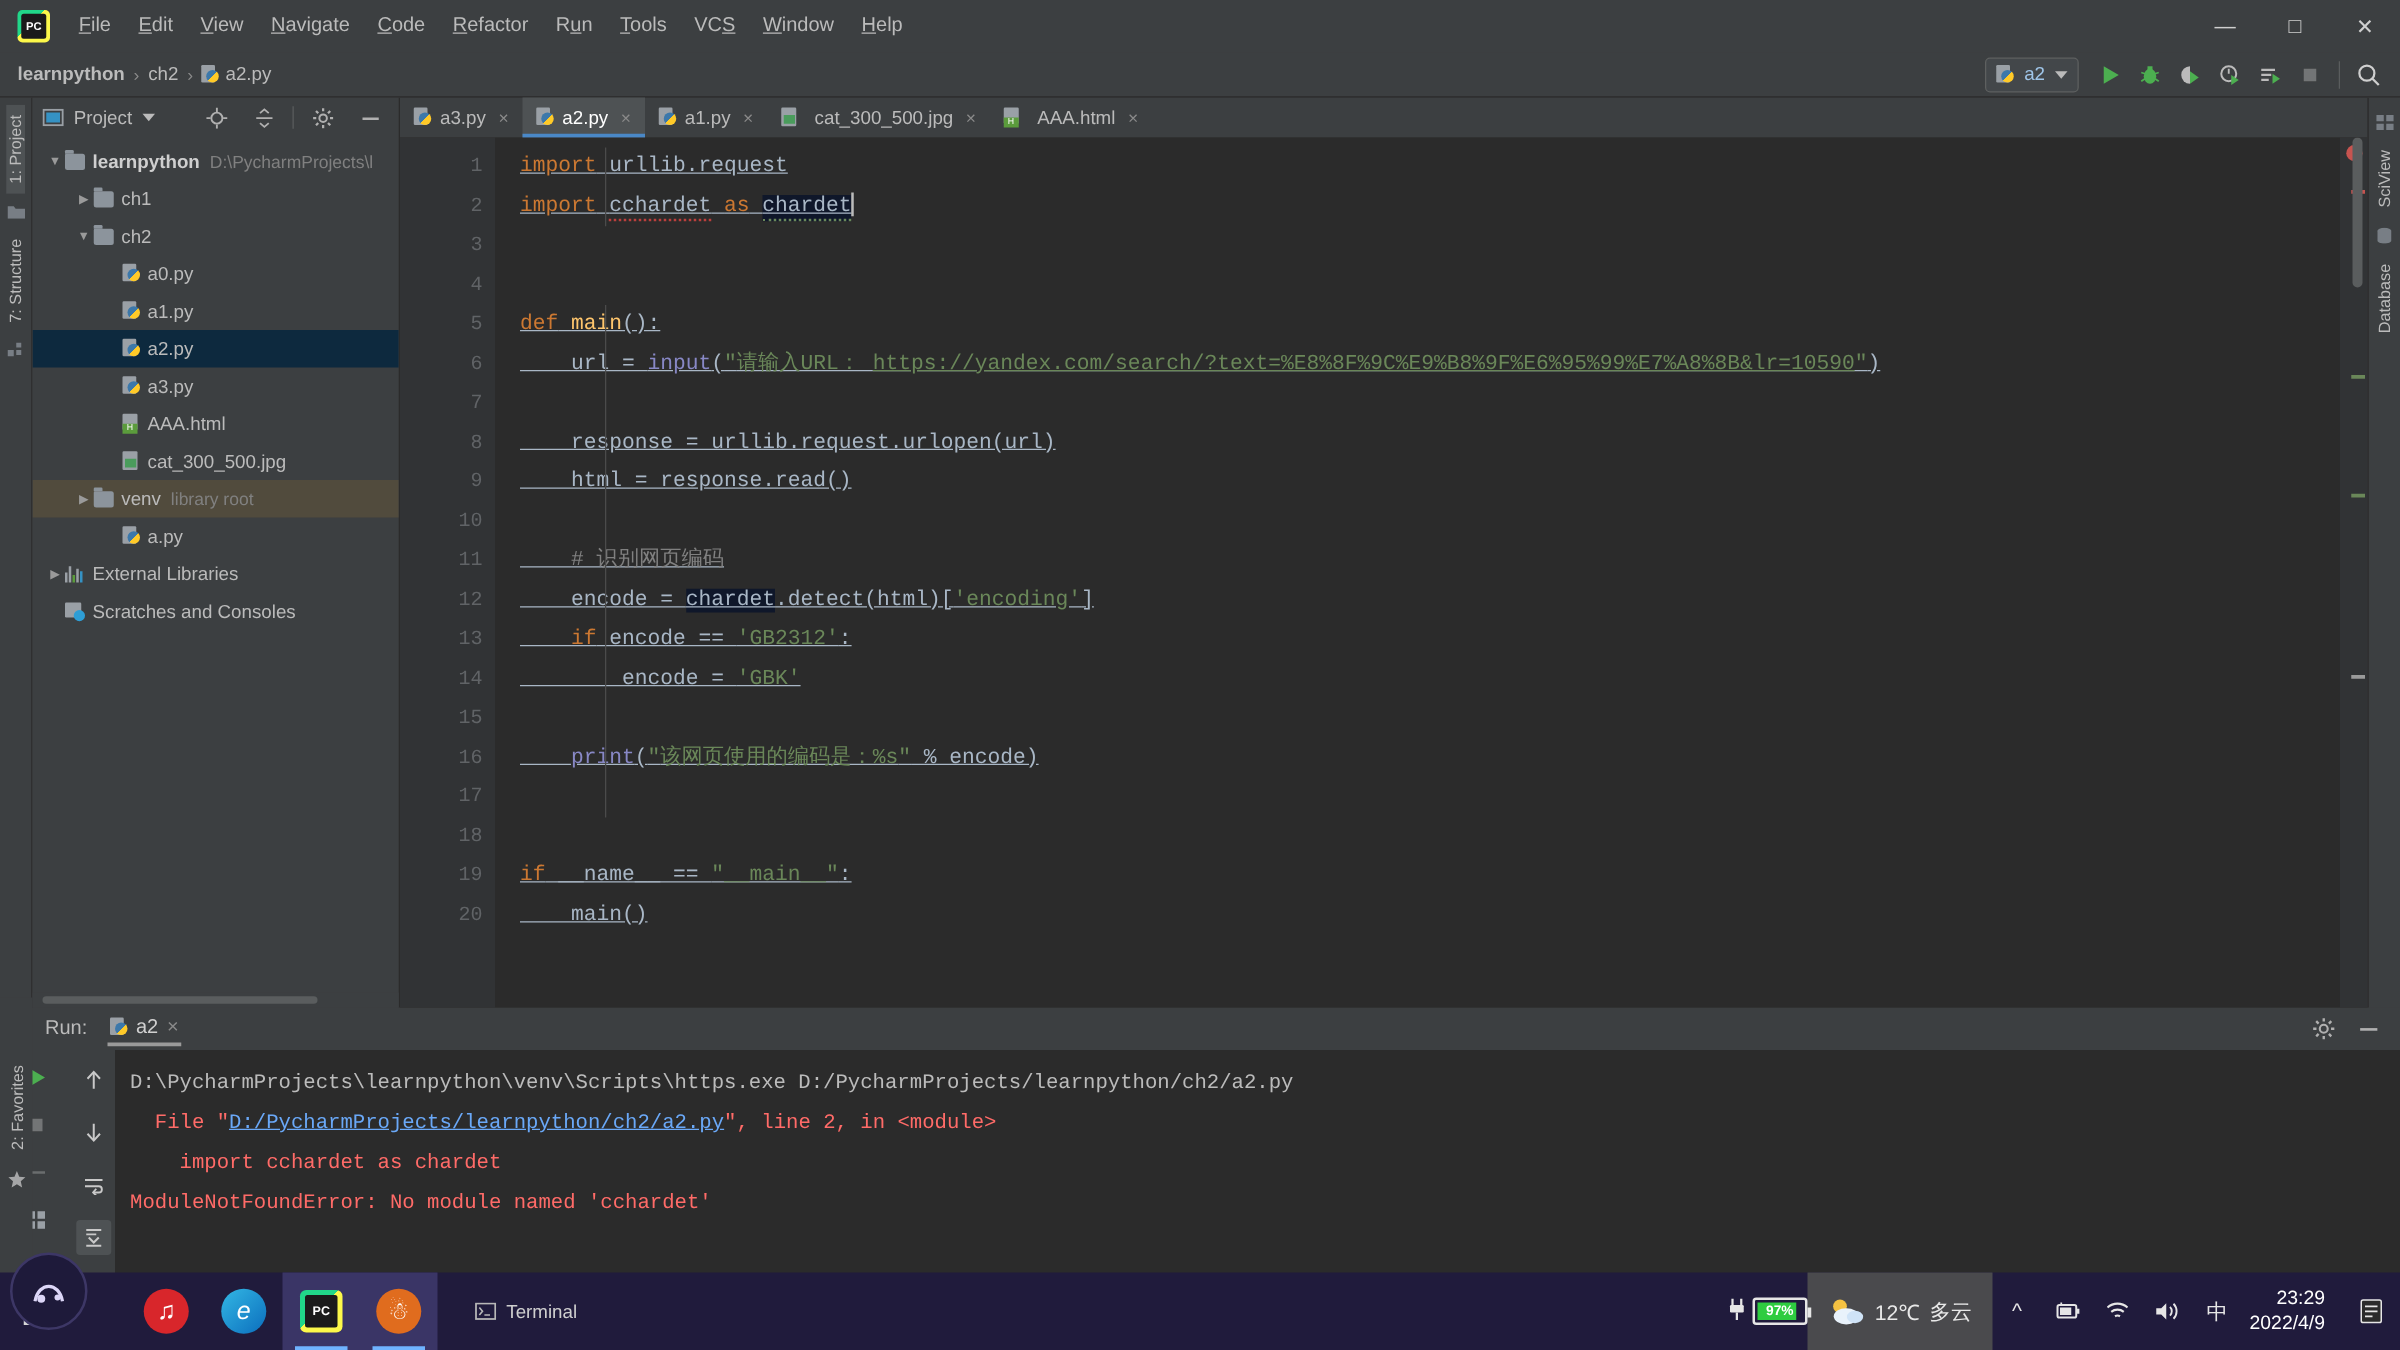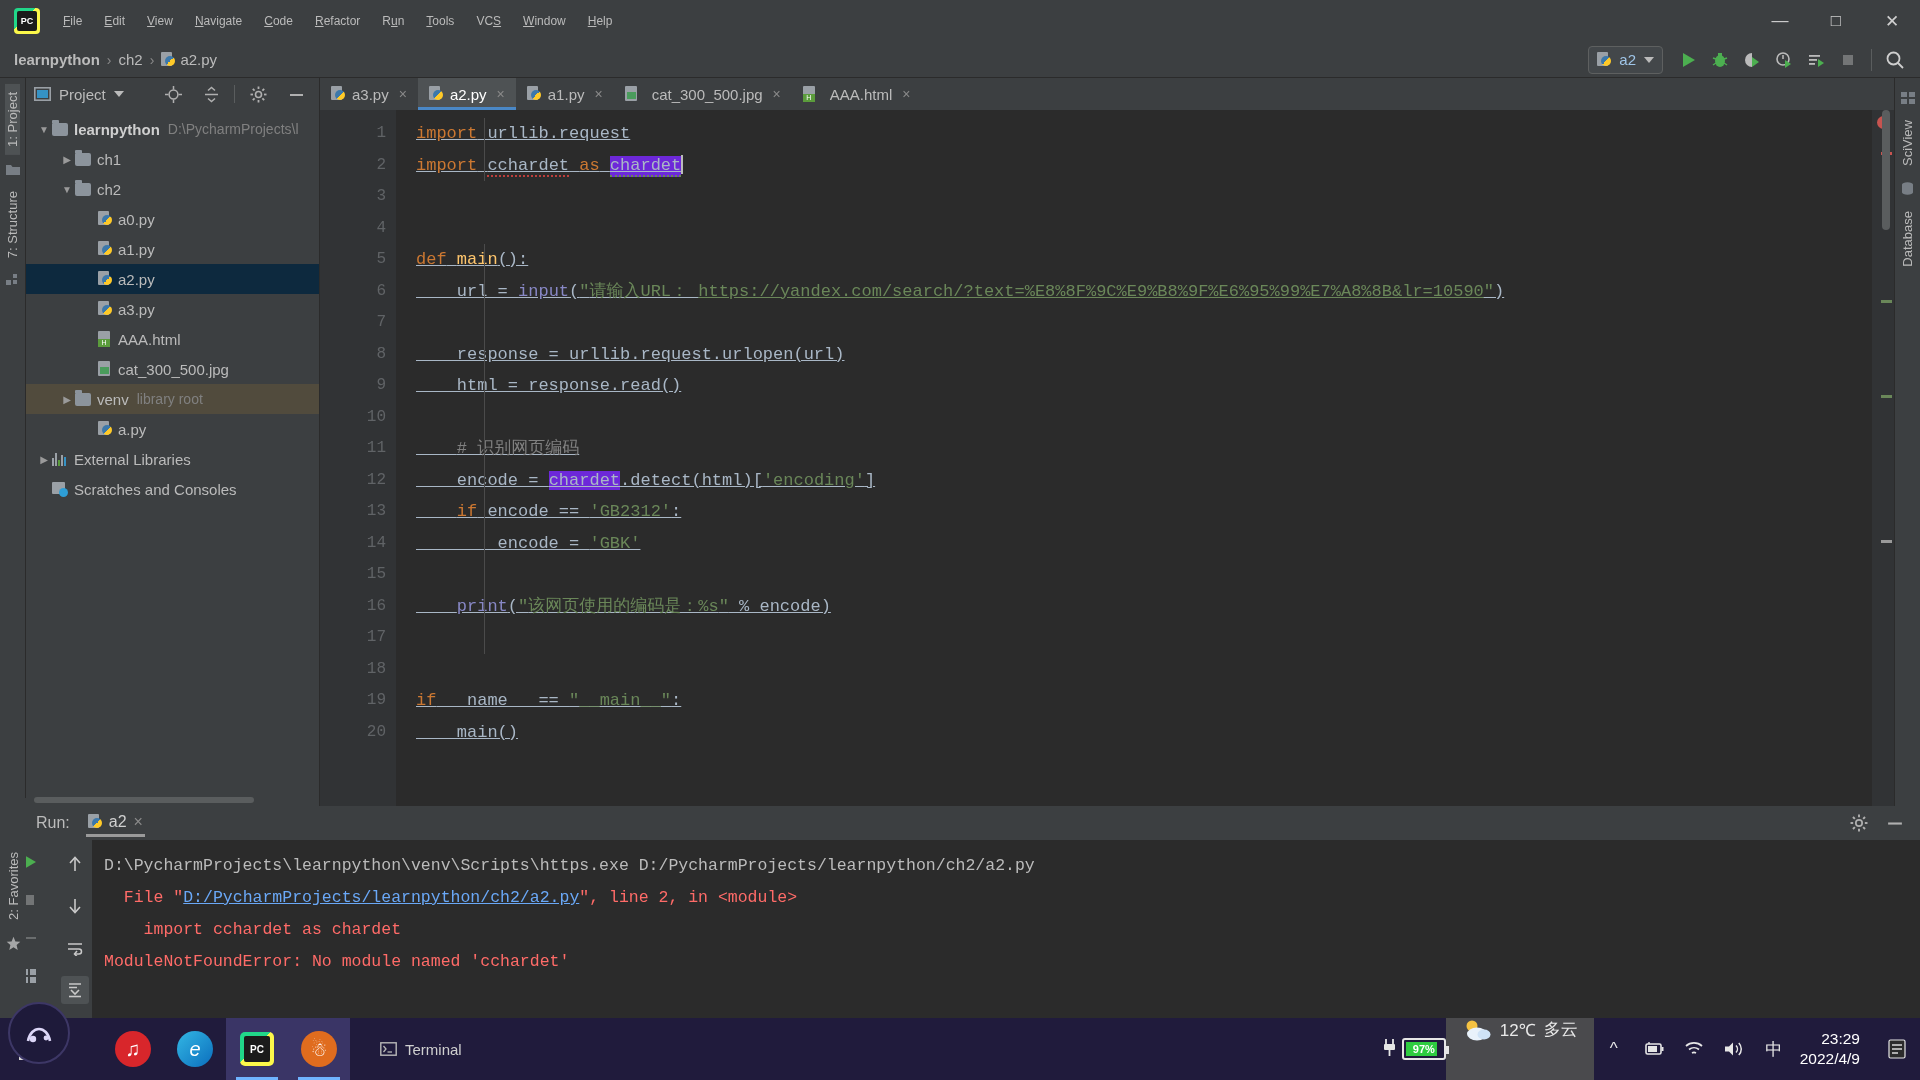--- a/index.html
+++ b/index.html
@@ -21,21 +21,21 @@
     border-radius: 4px; position: relative; flex: none;
     background: linear-gradient(135deg,#21d789 0%,#21d789 42%,#fcf84a 42%,#fcf84a 100%);
   }
   .pc-logo::after {
     content:"PC"; position:absolute; left:3px; top:3px; right:3px; bottom:3px;
     background:#1b1b1b; color:#fff; font-size:9px; font-weight:bold;
     display:flex; align-items:center; justify-content:center; border-radius:2px;
   }
   .menubar { display: flex; align-items: center; gap: 0; }
   .menu-item {
-    color: #bbbbbb; font-size: 12px; padding: 4px 11px; cursor: default;
+    color: #bbbbbb; font-size: 16px; padding: 4px 11px; cursor: default;
     white-space: nowrap;
   }
   .menu-item u { text-decoration: underline; }
   .win-title {
     position: absolute; left: 0; right: 0; text-align: center;
     color: #bbbbbb; font-size: 16px; pointer-events: none;
   }
   .win-btns { position:absolute; right:0; top:0; height:42px; display:flex; }
   .win-btn {
     width: 56px; height: 42px; display:flex; align-items:center; justify-content:center;
@@ -167,21 +167,21 @@
   }
   .cl { height:31.5px; line-height:31.5px; white-space:pre;text-decoration:underline; }
   .kw  { color:#cc7832; }
   .fn  { color:#ffc66d; }
   .str { color:#6a8759; }
   .com { color:#808080; }
   .builtin { color:#8888c6; }
   .url { color:#6a8759; text-decoration:underline; }
   .err-squiggle { border-bottom:2px dotted #bc3f3c; }
   .warn-squiggle{ border-bottom:2px dotted #6a8759; }
-  .hl { background:#6d28d9; }
+  .hl { background:#0f172a; }
   .caret { display:inline-block; width:1.5px; height:19px; background:#bbbbbb; vertical-align:-4px;}
   .indent-guide {
     position:absolute; width:1px; background:#4b4b4b;
   }
   
   .markers {
     width:22px; background:#313335; position:relative; flex:none;
   }
   .err-dot {
     position:absolute; top:6px; right:4px; width:13px; height:13px; border-radius:50%;
@@ -262,21 +262,21 @@
     content:""; position:absolute; bottom:0; left:10px; right:10px; height:3px; background:#6fb3ff;
   }
   .circ{ width:36px;height:36px;border-radius:50%;display:flex;align-items:center;justify-content:center;}
   .terminal-box{
     display:flex; align-items:center; gap:8px; color:#cfcfcf; font-size:15px; margin-left:30px;
   }
   .tb-right{ position:absolute; right:0; display:flex; align-items:center; height:62px; gap:0;}
   .tray-ico{ width:40px;height:62px;display:flex;align-items:center;justify-content:center;color:#e6e6e6;font-size:17px;}
   .clock{ color:#ffffff; font-size:15.5px; text-align:right; line-height:20px; padding:0 14px 0 6px;}
   .weather{
-    display:flex; gap:8px; color:#e8e8e8; font-size:17px;
+    display:flex; align-items:center; gap:8px; color:#e8e8e8; font-size:17px;
     background:#4a4a4d; height:62px; padding:0 16px;
   }
   .battery-pill{
     display:flex; align-items:flex-start; gap:4px; margin-left:6px;
   }
   .batt{
     width:44px;height:22px;border:2px solid #e6e6e6;border-radius:3px;position:relative;
     display:flex;align-items:center;padding:2px;
   }
   .batt::after{content:"";position:absolute;right:-5px;top:6px;width:3px;height:8px;background:#e6e6e6;}

